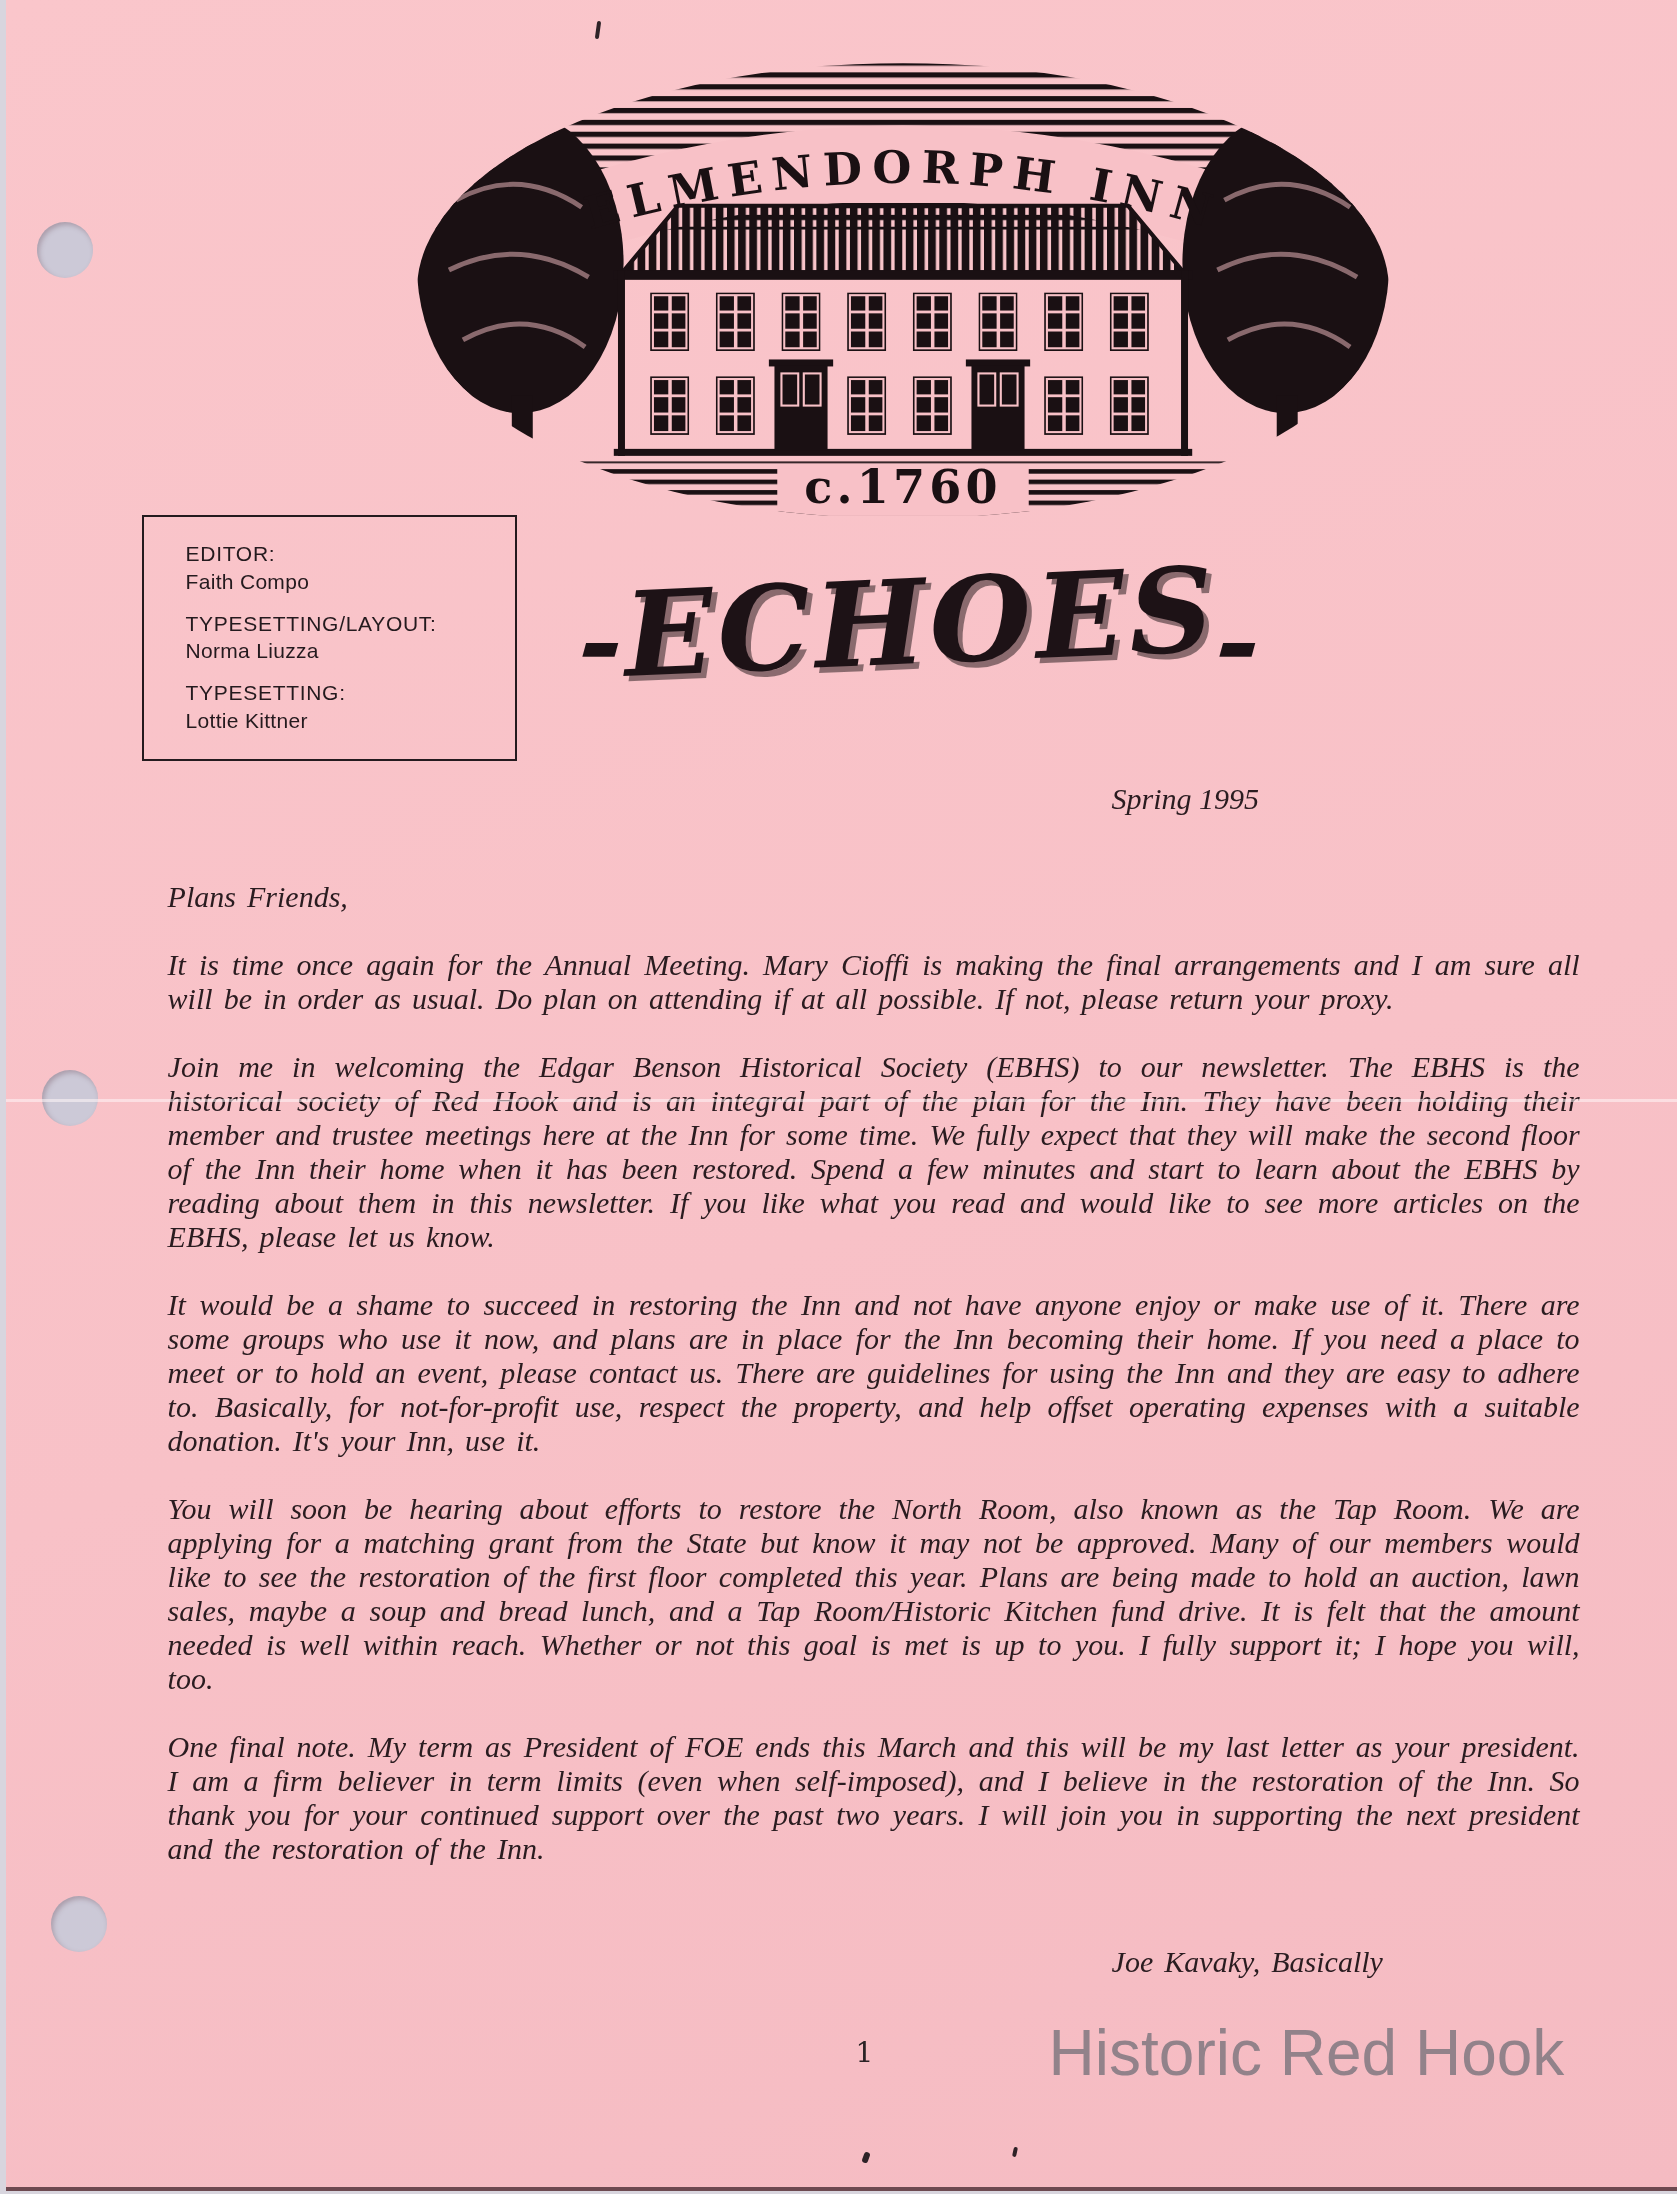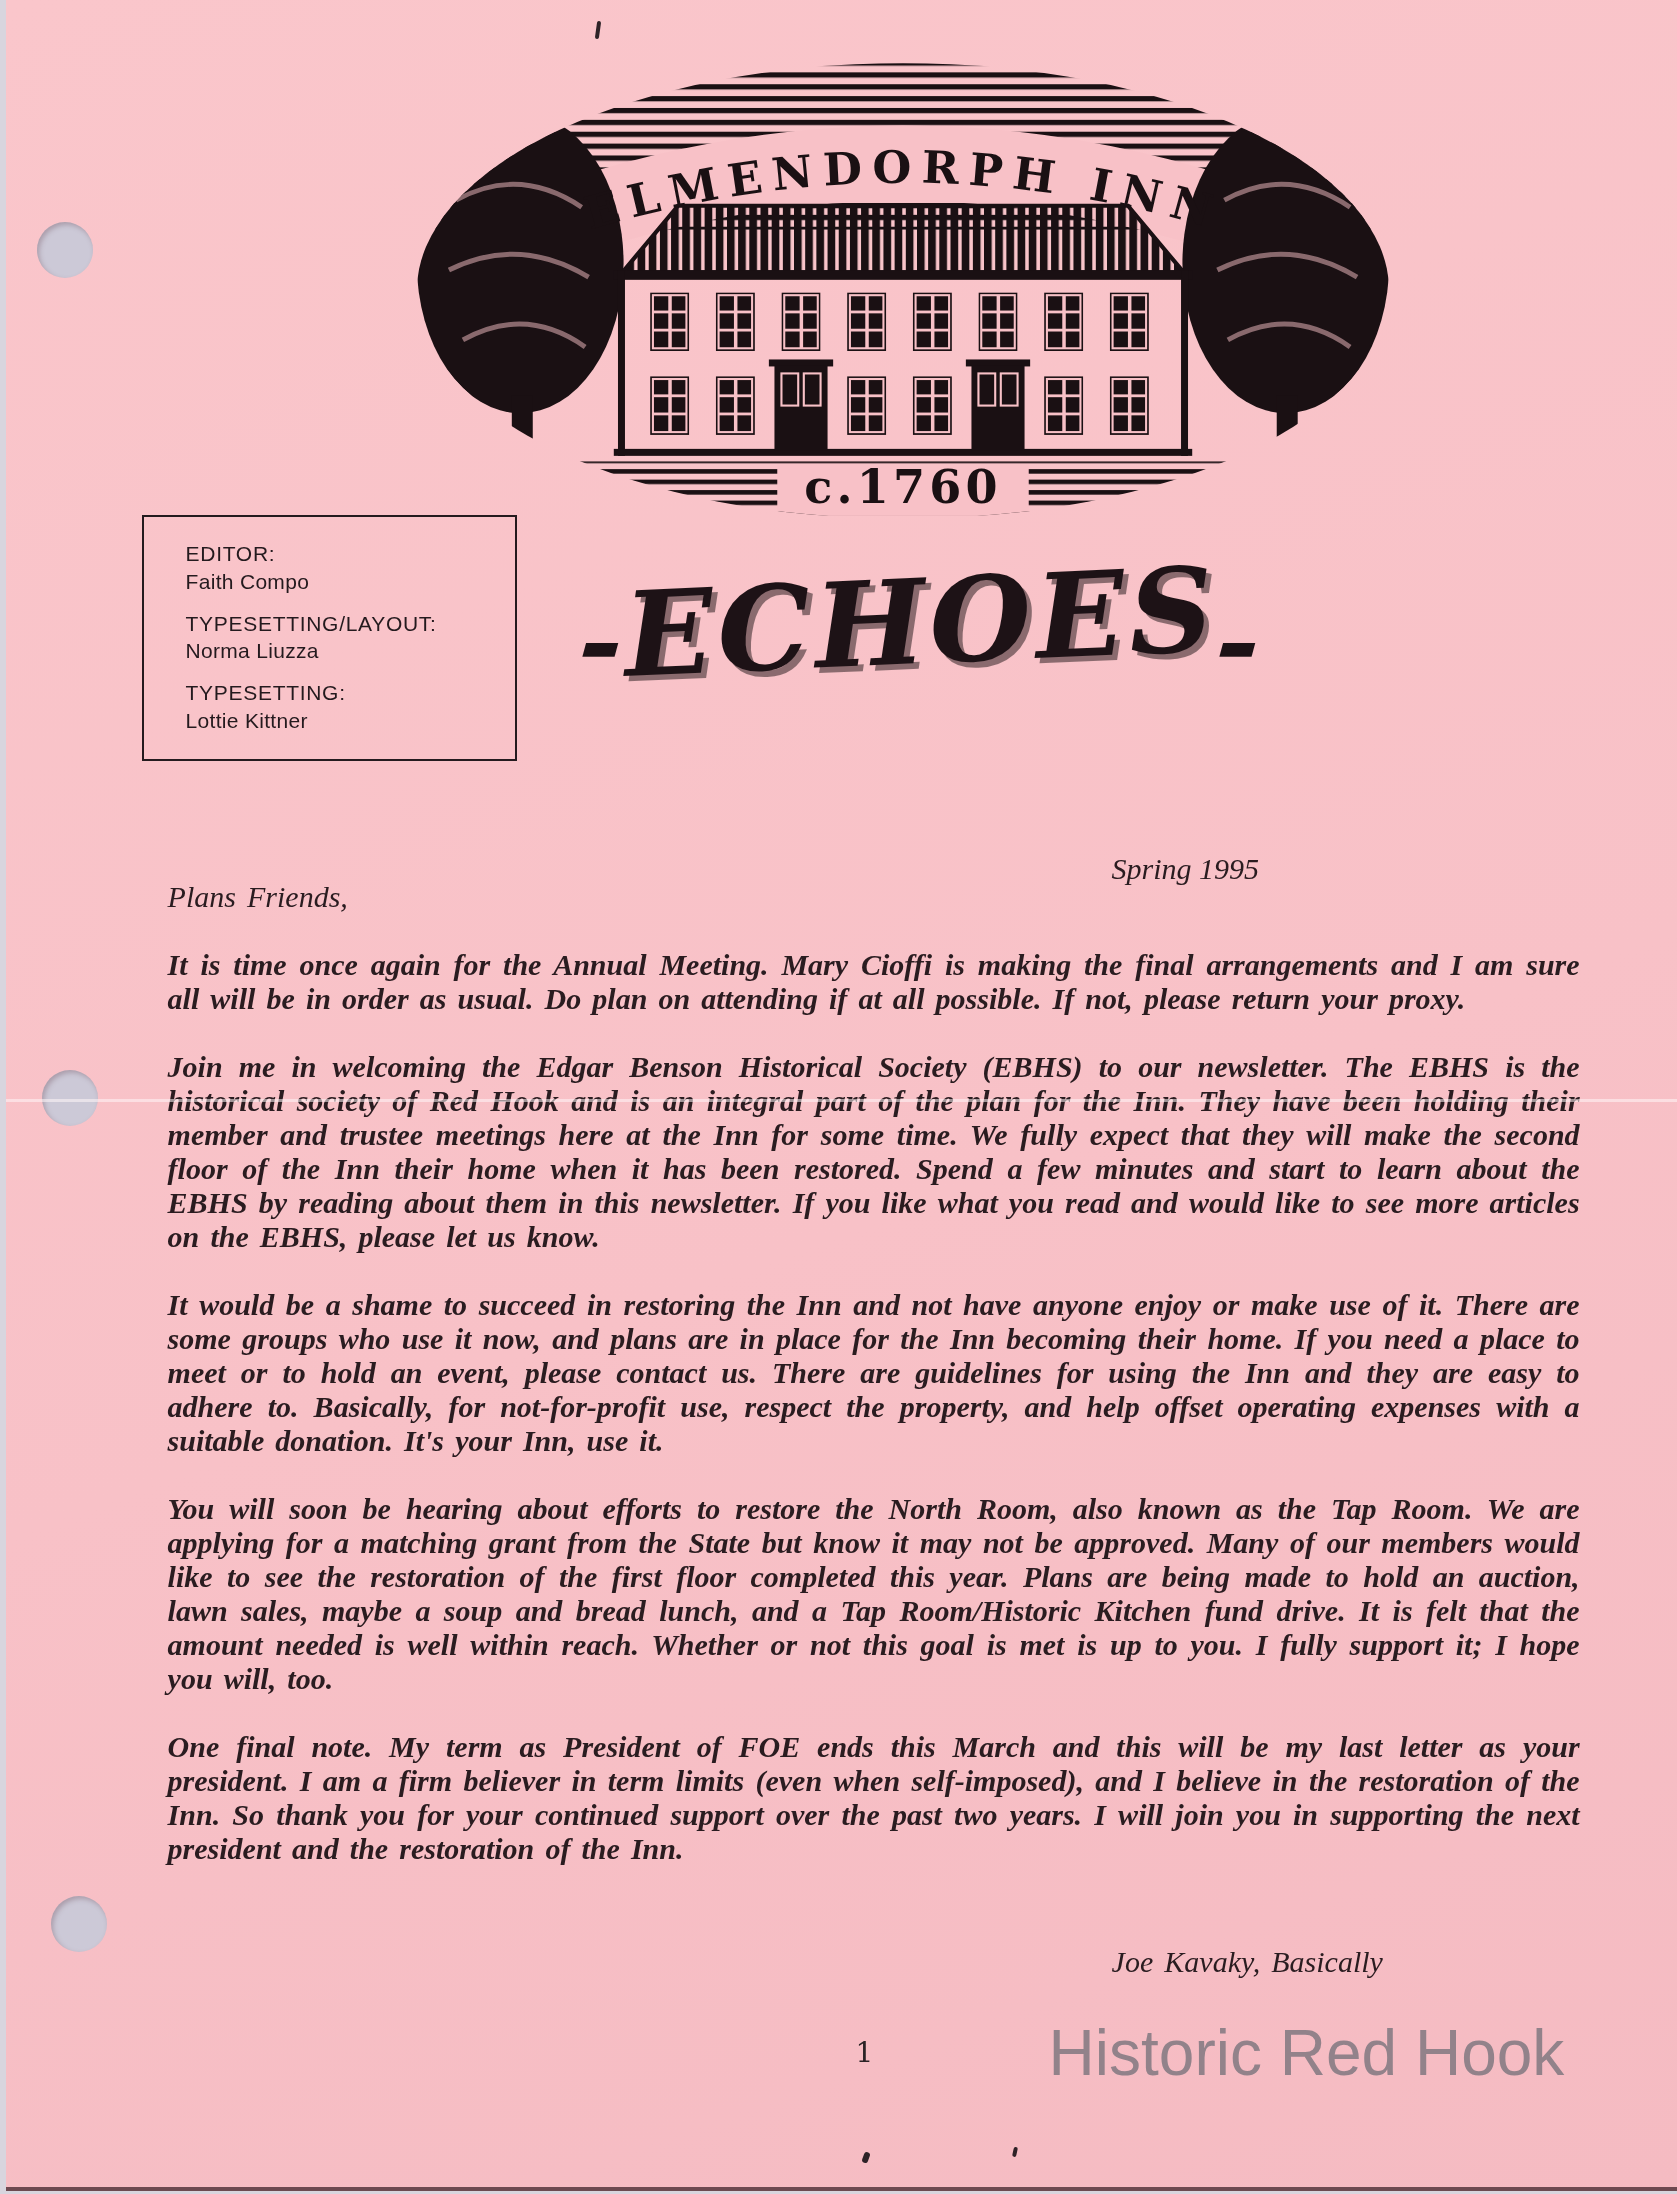--- a/index.html
+++ b/index.html
@@ -40,30 +40,30 @@
     font-family:"DejaVu Serif",serif;font-style:italic;font-weight:bold;
     font-size:117px;letter-spacing:4.2px;color:#1d1216;line-height:1;
     text-shadow:4.9px 5.6px 0 rgba(27,17,20,.5);
     transform:rotate(-2.5deg);
   }
   .title-dash{
     font-family:"DejaVu Serif",serif;font-weight:bold;font-size:105px;
     color:#1d1216;line-height:0;margin-top:38px;transform:skewX(-15deg);
   }
   .issue-date{
-    position:absolute;left:1106px;top:852px;
+    position:absolute;left:1106px;top:782px;
     font-style:italic;font-size:30px;line-height:34px;color:#2a1c20;
   }
   .letter-body{
     position:absolute;left:162px;top:880px;width:1412px;
     font-style:italic;font-size:30px;line-height:34px;color:#2a1c20;
     text-align:justify;word-spacing:.12em;
   }
   .letter-body .salutation{margin:0 0 34px 0;text-align:left;}
-  .letter-body p{margin:0 0 34px 0;font-weight:bold;}
+  .letter-body p{margin:0 0 34px 0;}
   .letter-body p:last-child{margin-bottom:16px;}
   .signature{
     position:absolute;left:1106px;top:1945px;
     font-style:italic;font-size:30px;line-height:34px;color:#2a1c20;
     word-spacing:.12em;
   }
   .page-number{
     position:absolute;left:850px;top:2036px;
     font-family:"DejaVu Serif",serif;font-size:28px;color:#2b2326;
   }

